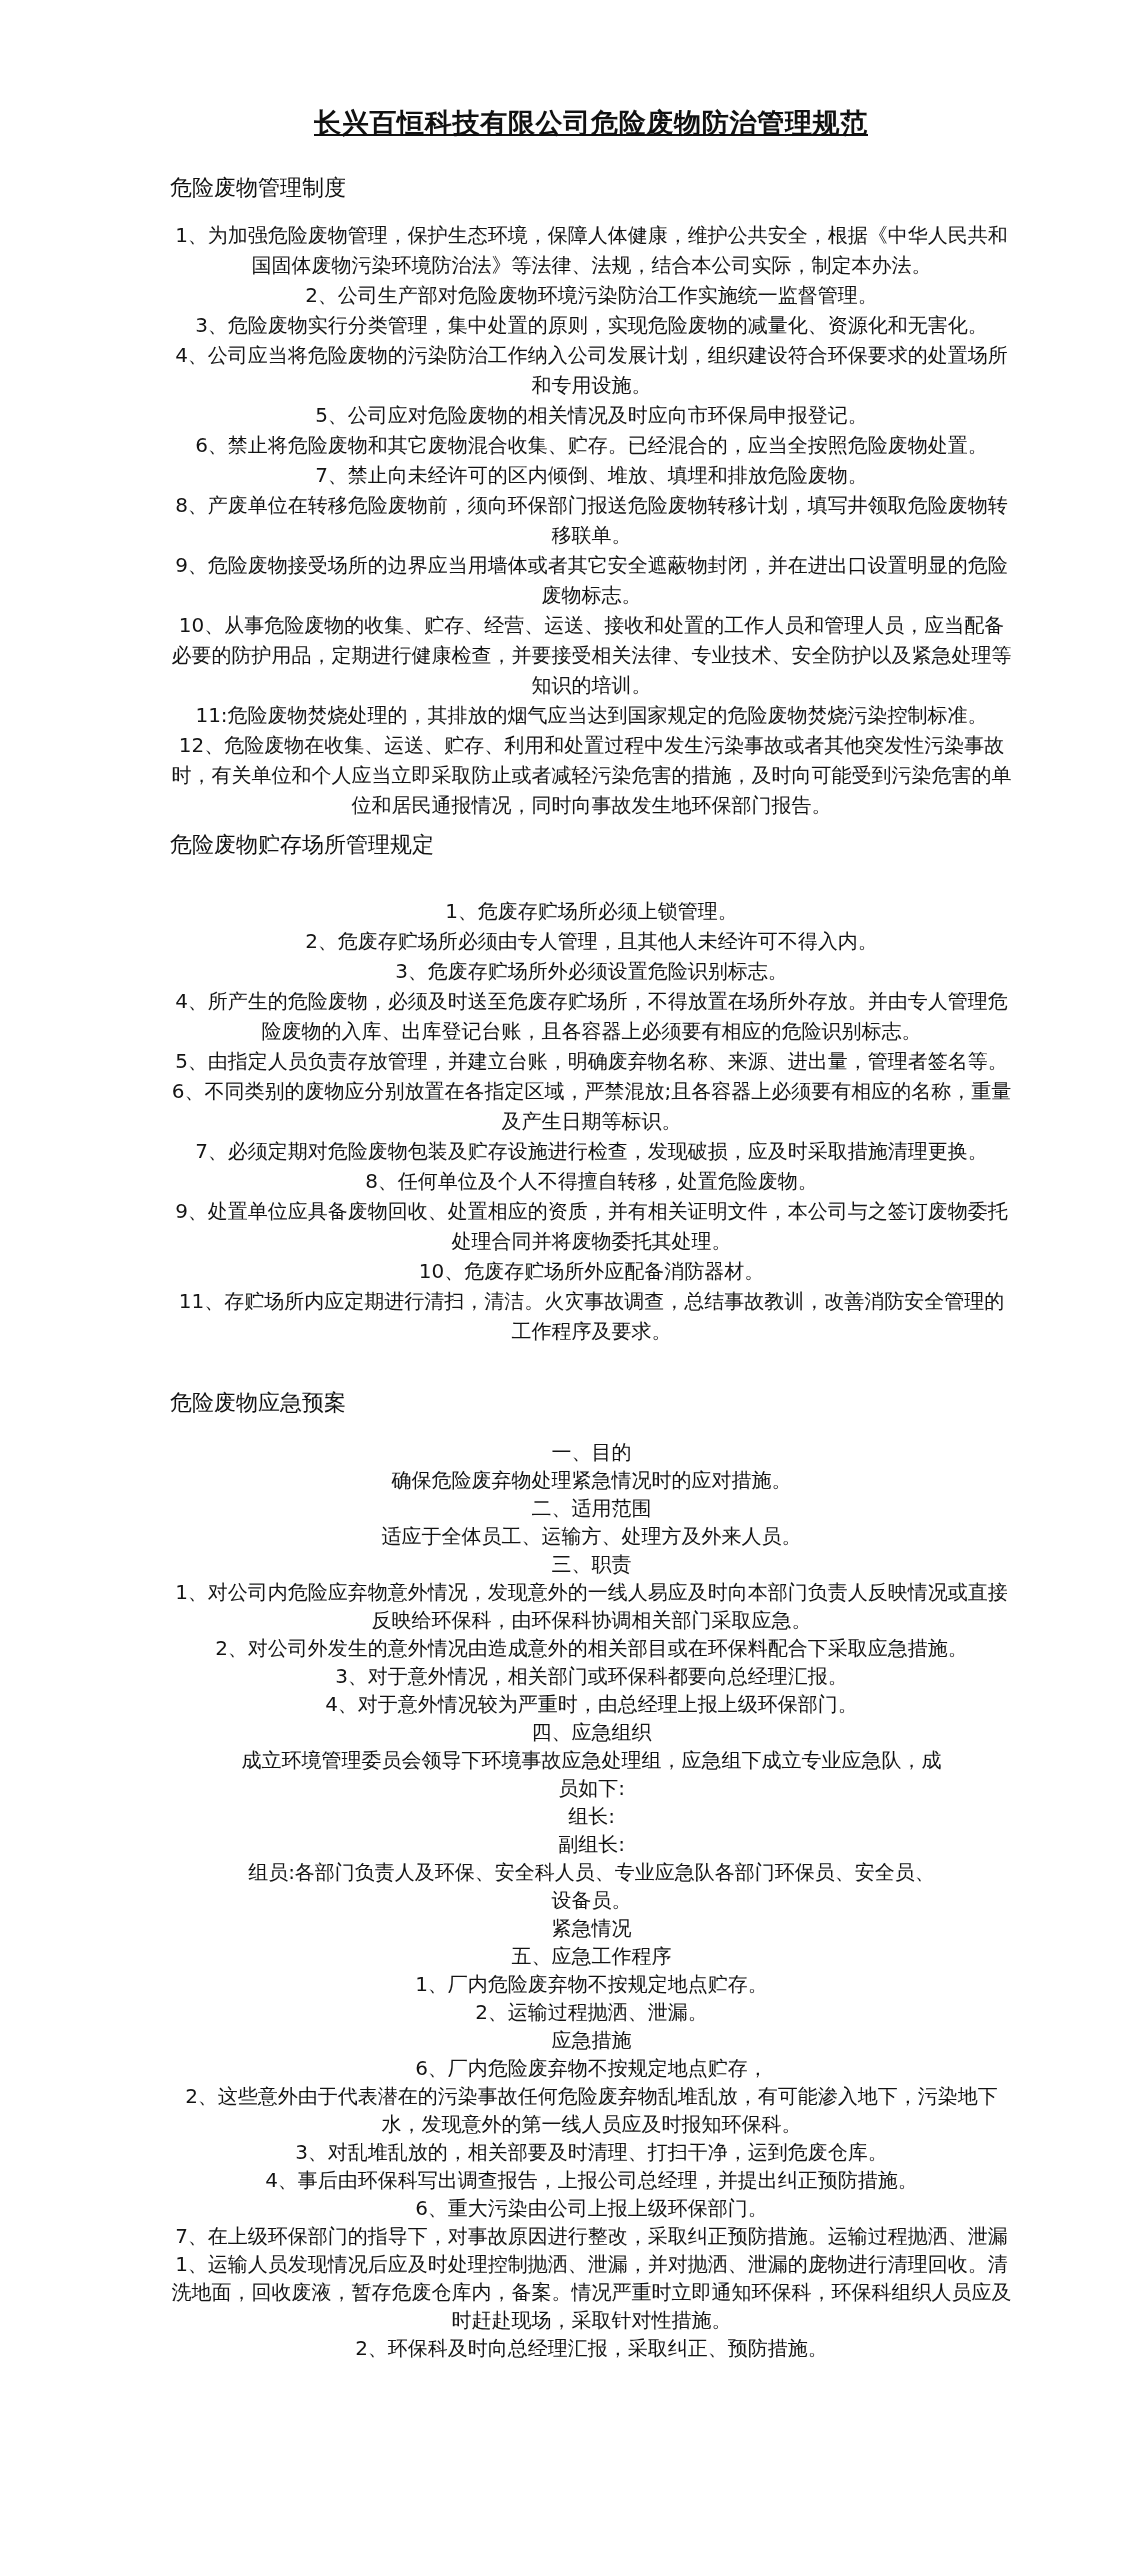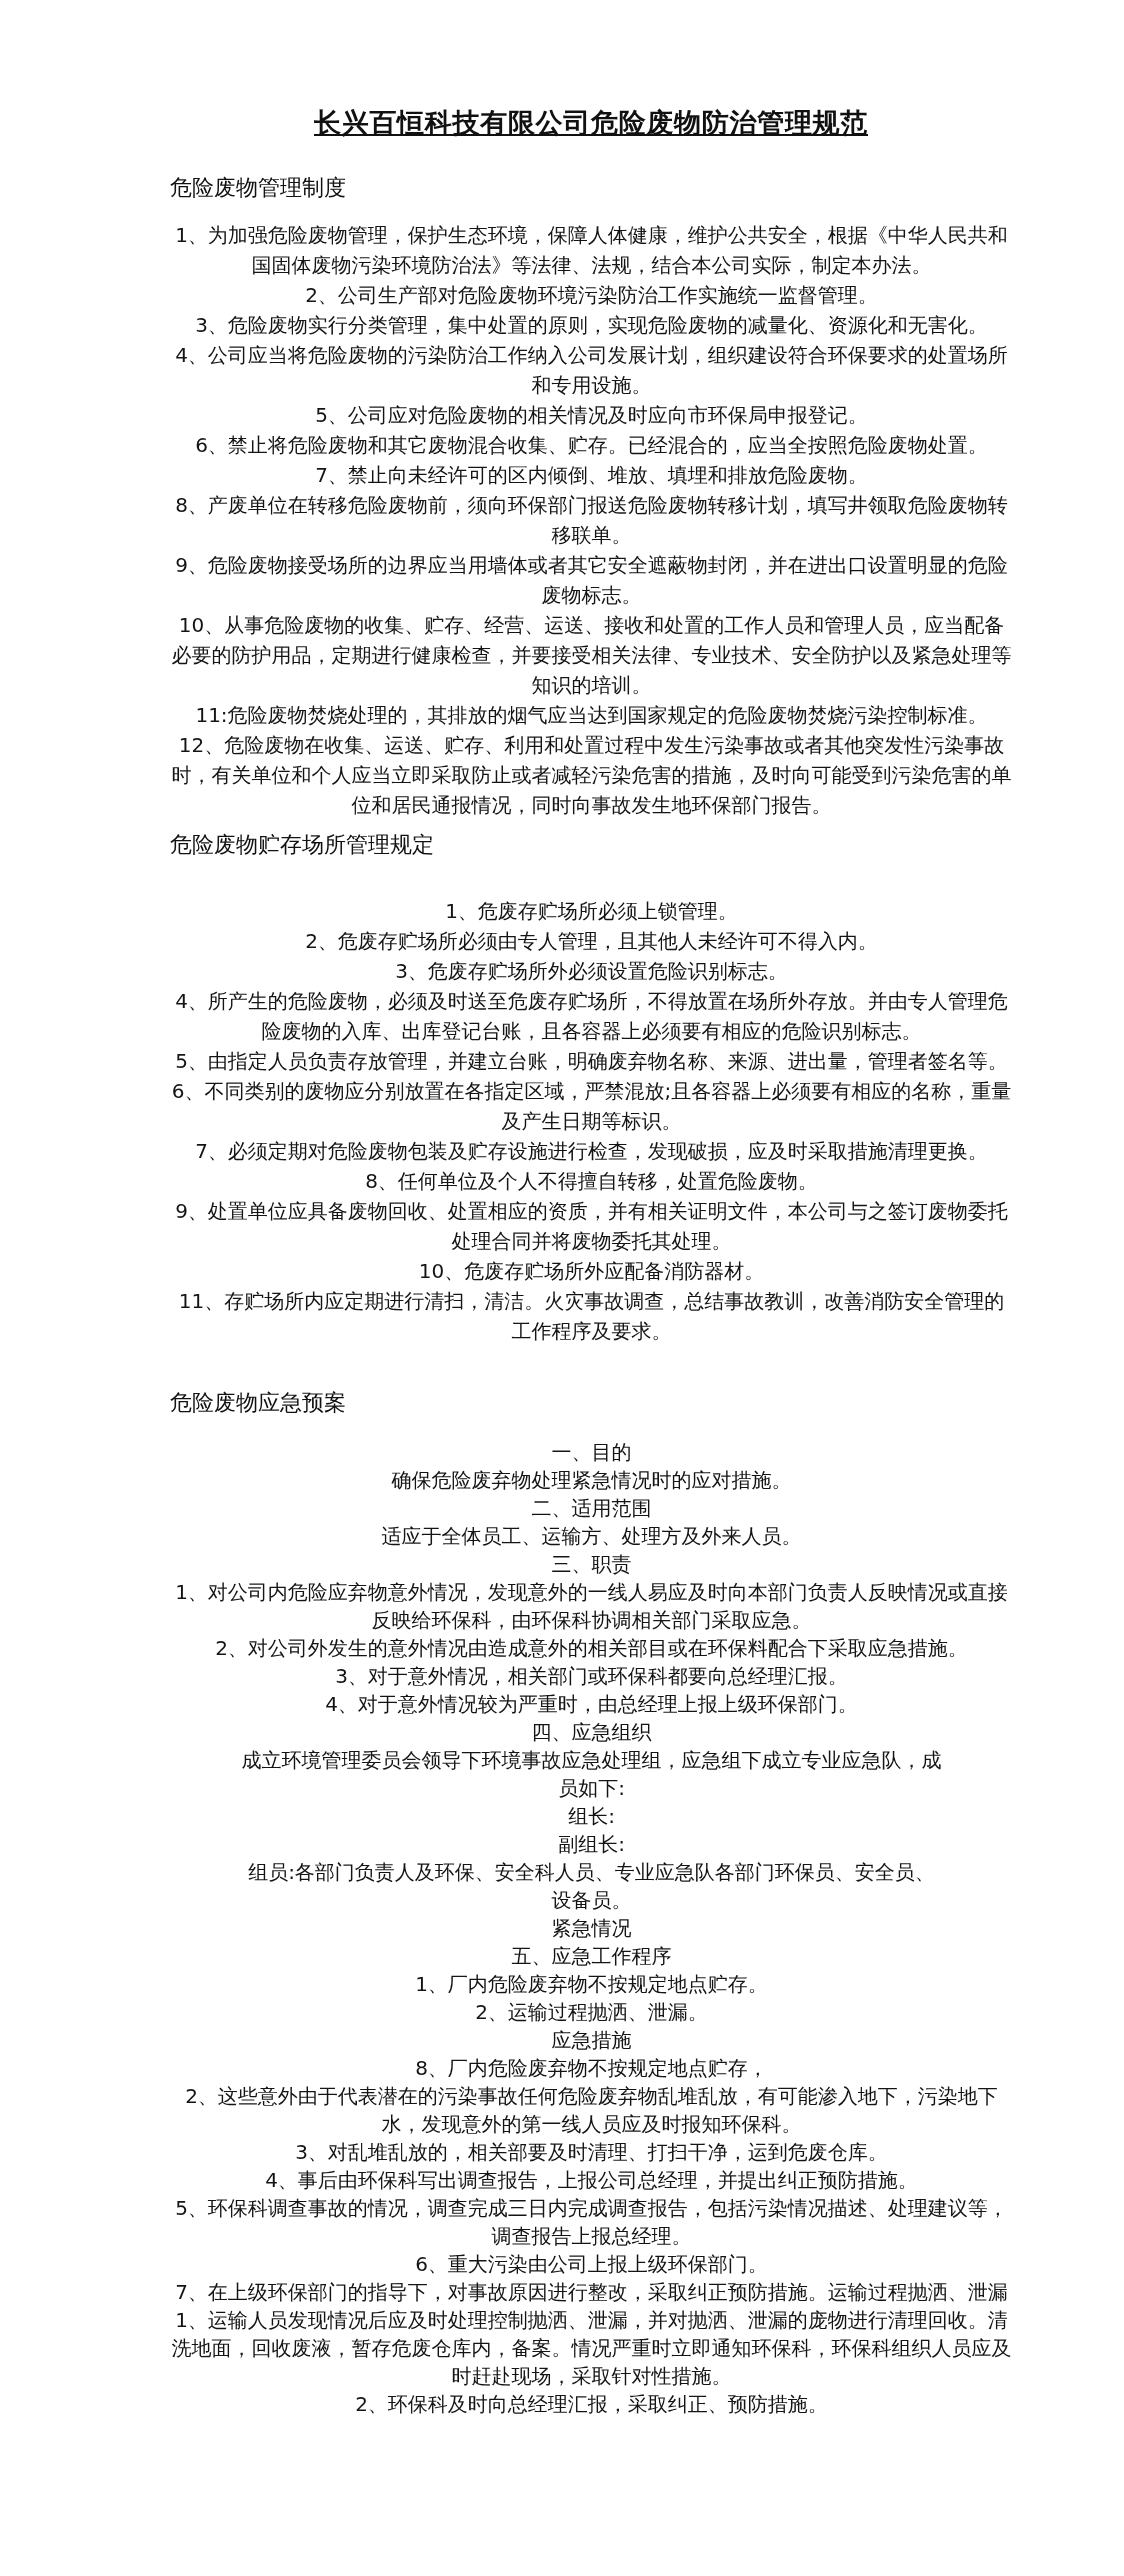--- a/index.html
+++ b/index.html
@@ -144,29 +144,28 @@
         <p>紧急情况</p>
 
         <p>五、应急工作程序</p>
 
         <p>1、厂内危险废弃物不按规定地点贮存。</p>
 
         <p>2、运输过程抛洒、泄漏。</p>
 
         <p>应急措施</p>
 
-        <p>8、厂内危险废弃物不按规定地点贮存，</p>
+        <p>6、厂内危险废弃物不按规定地点贮存，</p>
 
         <p>2、这些意外由于代表潜在的污染事故任何危险废弃物乱堆乱放，有可能渗入地下，污染地下水，发现意外的第一线人员应及时报知环保科。</p>
 
         <p>3、对乱堆乱放的，相关部要及时清理、打扫干净，运到危废仓库。</p>
 
         <p>4、事后由环保科写出调查报告，上报公司总经理，并提出纠正预防措施。</p>
 
-        <p>5、环保科调查事故的情况，调查完成三日内完成调查报告，包括污染情况描述、处理建议等，调查报告上报总经理。</p>
 
         <p>6、重大污染由公司上报上级环保部门。</p>
 
         <p>7、在上级环保部门的指导下，对事故原因进行整改，采取纠正预防措施。运输过程抛洒、泄漏</p>
 
         <p>1、运输人员发现情况后应及时处理控制抛洒、泄漏，并对抛洒、泄漏的庞物进行清理回收。清洗地面，回收废液，暂存危废仓库内，备案。情况严重时立即通知环保科，环保科组织人员应及时赶赴现场，采取针对性措施。</p>
 
         <p>2、环保科及时向总经理汇报，采取纠正、预防措施。</p>
       </div>
   </section>

